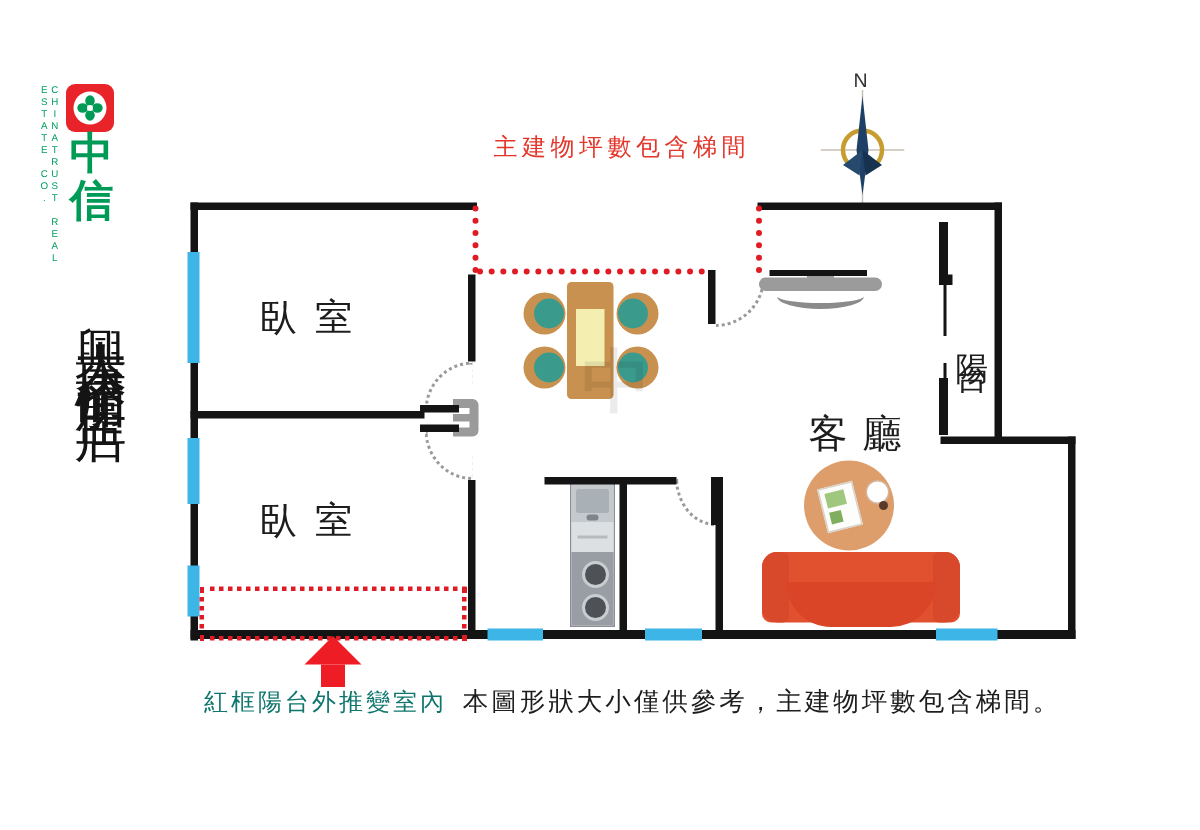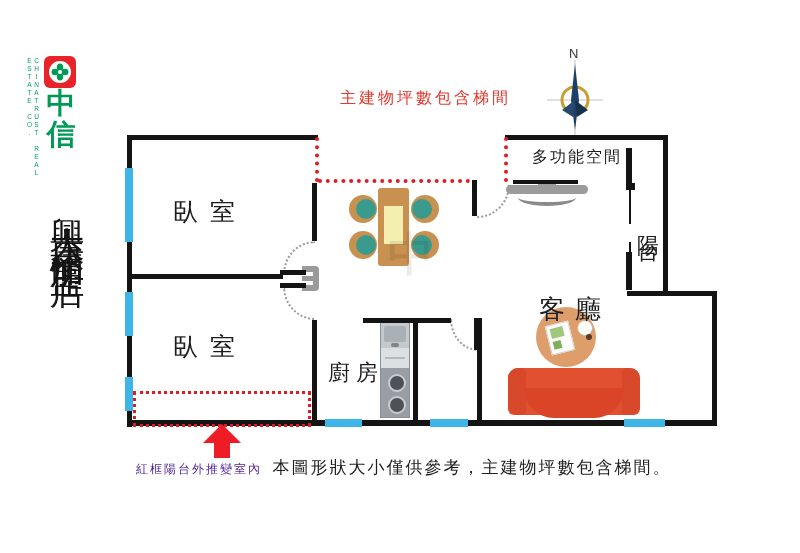--- a/index.html
+++ b/index.html
@@ -40,21 +40,21 @@
       </div>
     </div>
 
     <div class="abs" style="left:44px;top:88px;width:34px;font-size:29px;font-weight:bold;color:#009a57;text-align:center;line-height:31px;">中</div>
     <div class="abs" style="left:44px;top:119px;width:34px;font-size:29px;font-weight:bold;color:#009a57;text-align:center;line-height:31px;">信</div>
 
     <div class="abs vtext" style="left:42px;top:190px;height:330px;font-size:35px;letter-spacing:9px;color:#141414;
                 font-family:'Liberation Serif', serif;">興大康橋加盟店</div>
   </div>
 
-  <div class="note" style="left:340px;top:88px;font-size:16px;letter-spacing:3px;color:#e3372c;">主建物坪數包含梯間</div>
+  <div class="note" style="left:329px;top:88px;font-size:16px;letter-spacing:3px;color:#e3372c;">主建物坪數包含梯間</div>
 
   <div class="abs" style="left:547px;top:58px;width:56px;height:78px;z-index:3;">
     <svg width="56" height="78" viewBox="0 0 56 78">
       <line x1="28" y1="2" x2="28" y2="78" stroke="#c8c1b6" stroke-width="1"></line>
       <line x1="0" y1="42" x2="56" y2="42" stroke="#c8c1b6" stroke-width="1"></line>
       <circle cx="28" cy="42" r="13" fill="none" stroke="#c69d2e" stroke-width="3"></circle>
       <polygon points="28,6 32,42 28,72 24,42" fill="#1e3f66"></polygon>
       <polygon points="28,42 15,52 26,59" fill="#27496d"></polygon>
       <polygon points="28,42 41,52 30,59" fill="#16324f"></polygon>
     </svg>
@@ -158,28 +158,26 @@
 
   <div class="furn" style="left:508px;top:368px;width:132px;height:50px;z-index:3;">
     <div class="abs" style="left:0;top:0;width:132px;height:47px;background:#e2512f;border-radius:10px 10px 6px 6px;"></div>
     <div class="abs" style="left:0;top:0;width:18px;height:47px;background:#d8482a;border-radius:10px 4px 4px 10px;"></div>
     <div class="abs" style="left:114px;top:0;width:18px;height:47px;background:#d8482a;border-radius:4px 10px 10px 4px;"></div>
     <div class="abs" style="left:16px;top:20px;width:100px;height:30px;background:#db4527;border-radius:0 0 50px 50px;"></div>
   </div>
 
   <div class="room-label" style="left:150px;top:195px;width:120px;font-size:25px;letter-spacing:12px;">臥室</div>
   <div class="room-label" style="left:150px;top:330px;width:120px;font-size:25px;letter-spacing:12px;">臥室</div>
-  <div class="room-label" style="left:318px;top:358px;width:76px;font-size:22px;letter-spacing:6px;">廚房</div>
-  <div class="room-label" style="left:528px;top:272px;width:94px;font-size:26px;letter-spacing:10px;margin-top:20px;">客廳</div>
-  <div class="room-label" style="left:522px;top:147px;width:110px;font-size:16px;letter-spacing:2px;">多功能空間</div>
+  <div class="room-label" style="left:528px;top:272px;width:94px;font-size:26px;letter-spacing:10px;">客廳</div>
   <div class="room-label vtext" style="left:633px;top:192px;height:60px;font-size:22px;letter-spacing:4px;">陽台</div>
 
   <div class="abs" style="left:202px;top:424px;width:40px;height:34px;z-index:8;">
     <div class="abs" style="left:1px;top:0;width:0;height:0;border-left:19px solid transparent;border-right:19px solid transparent;border-bottom:19px solid #ee1c25;"></div>
     <div class="abs" style="left:12px;top:19px;width:16px;height:15px;background:#ee1c25;"></div>
   </div>
 
   <div class="note" style="left:136px;top:456px;">
-    <span style="color:#4c1d95;font-size:12px;letter-spacing:2px;text-align:right;">紅框陽台外推變室內</span>
+    <span style="color:#0f766e;font-size:16px;letter-spacing:2px;text-align:right;">紅框陽台外推變室內</span>
     <span style="color:#1d1d1d;font-size:17px;letter-spacing:2px;margin-left:6px;">本圖形狀大小僅供參考，主建物坪數包含梯間。</span>
   </div>
 
 </div>
 
 </body></html>

